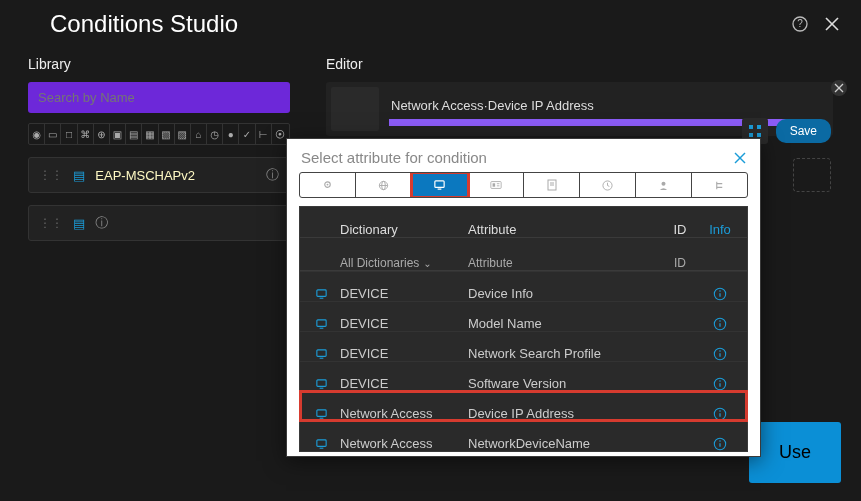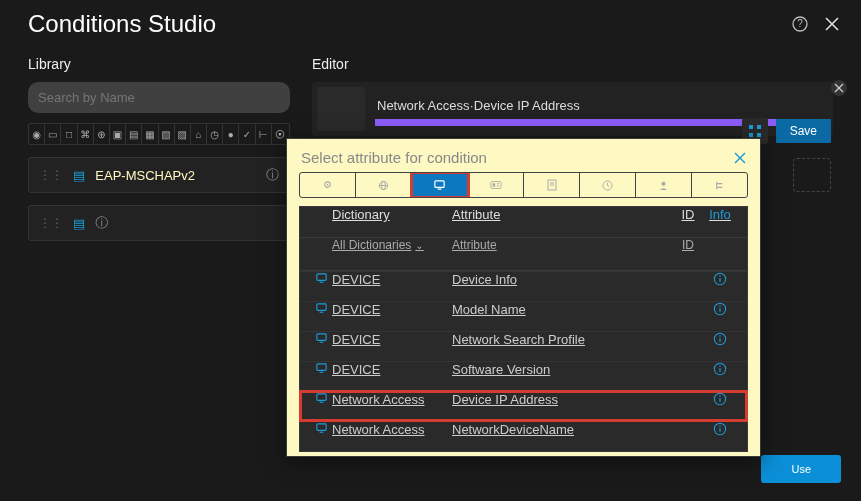--- a/index.html
+++ b/index.html
@@ -11,20 +11,21 @@
     width: 861px;
     height: 501px;
     overflow: hidden;
     position: relative;
   }
   .header {
     display: flex;
     align-items: center;
     justify-content: space-between;
     padding: 10px 20px 8px 28px;
+    margin-left: 22px;
   }
   .header .title {
     font-size: 24px;
     font-weight: 300;
     color: #fff;
   }
   .header .icons {
     display: flex;
     gap: 14px;
     align-items: center;
@@ -33,42 +34,42 @@
     width: 18px; height: 18px;
     cursor: pointer;
     color: #ccc;
     display: flex;
     align-items: center;
     justify-content: center;
   }
   .columns {
     display: flex;
     padding: 10px 28px 0 28px;
-    gap: 22px;
+    gap: 36px;
   }
   .library {
     width: 262px;
     flex-shrink: 0;
   }
   .editor {
     flex: 1;
     position: relative;
   }
   .col-title {
     font-size: 14px;
     color: #eee;
     margin-bottom: 10px;
   }
   .search-input {
     width: 100%;
-    background: #404040;
+    background: #6d28d9;
     border: none;
     color: #aaa;
     padding: 8px 10px;
-    border-radius: 10px;
+    border-radius: 3px;
     font-size: 13px;
     outline: none;
   }
   .icon-toolbar {
     display: flex;
     flex-wrap: wrap;
     margin-top: 10px;
     border: 1px solid #333;
     border-radius: 2px;
   }
@@ -162,40 +163,40 @@
     border-radius: 3px;
     display:flex; align-items:center; justify-content:center;
     color:#1b9cd8;
     cursor:pointer;
   }
   .save-btn {
     background: #0b6aa3;
     color: #fff;
     border: none;
     padding: 5px 14px;
-    border-radius: 1px;
+    border-radius: 10px;
     cursor: pointer;
     font-size: 12px;
   }
   .dropzone {
     border: 1px dashed #444;
     border-radius: 4px;
     height: 34px;
     position: absolute;
     right: 2px;
     top: 102px;
     width: 38px;
   }
   
   .popover {
     position: absolute;
     left: 286px;
     top: 138px;
     width: 475px;
-    background: #fef9c3;
+    background: #ffffff;
     border: 1px solid #3a3a3a;
     box-shadow: 0 4px 20px rgba(0,0,0,0.5);
     z-index: 50;
   }
   .popover-head {
     display: flex;
     justify-content: space-between;
     align-items: center;
     padding: 10px 14px 6px 14px;
   }
@@ -237,24 +238,23 @@
     position: relative;
     z-index: 2;
   }
   .attr-table {
     margin: 0 12px 4px 12px;
     background: #2a2a2a;
     border: 1px solid #3a3a3a;
   }
   .attr-head, .attr-filter, .attr-row {
     display: flex;
-    align-items: flex-start;
+    align-items: flex-end;
     padding: 0 10px;
-    gap: 0;
-    text-decoration: underline;
+    gap: 8px;
   }
   .attr-head { height: 30px; color: #ddd; font-weight: 500; }
   .attr-filter {
     height: 34px; color: #aaa;
     border-top: 1px solid #3a3a3a;
     border-bottom: 1px solid #3a3a3a;
     font-size: 12px;
   }
   .attr-row {
     height: 30px;
@@ -272,26 +272,26 @@
     outline-offset: -2px;
     position: relative;
     z-index: 2;
   }
   .chevron { font-size: 10px; margin-left: 4px; color:#aaa; }
   .use-btn {
     position: absolute;
     right: 20px;
     bottom: 18px;
     background: #0b8fd6;
-    color: #ffffff;
+    color: #000000;
     border: none;
-    padding: 8px 30px;
+    padding: 20px 30px;
     border-radius: 3px;
     cursor: pointer;
-    font-size: 11px;
+    font-size: 18px;
   }
   svg { display:block; }
 </style>
 </head>
 <body>
 
 <div class="header">
   <div class="title">Conditions Studio</div>
   <div class="icons">
     <span class="help-icon">

